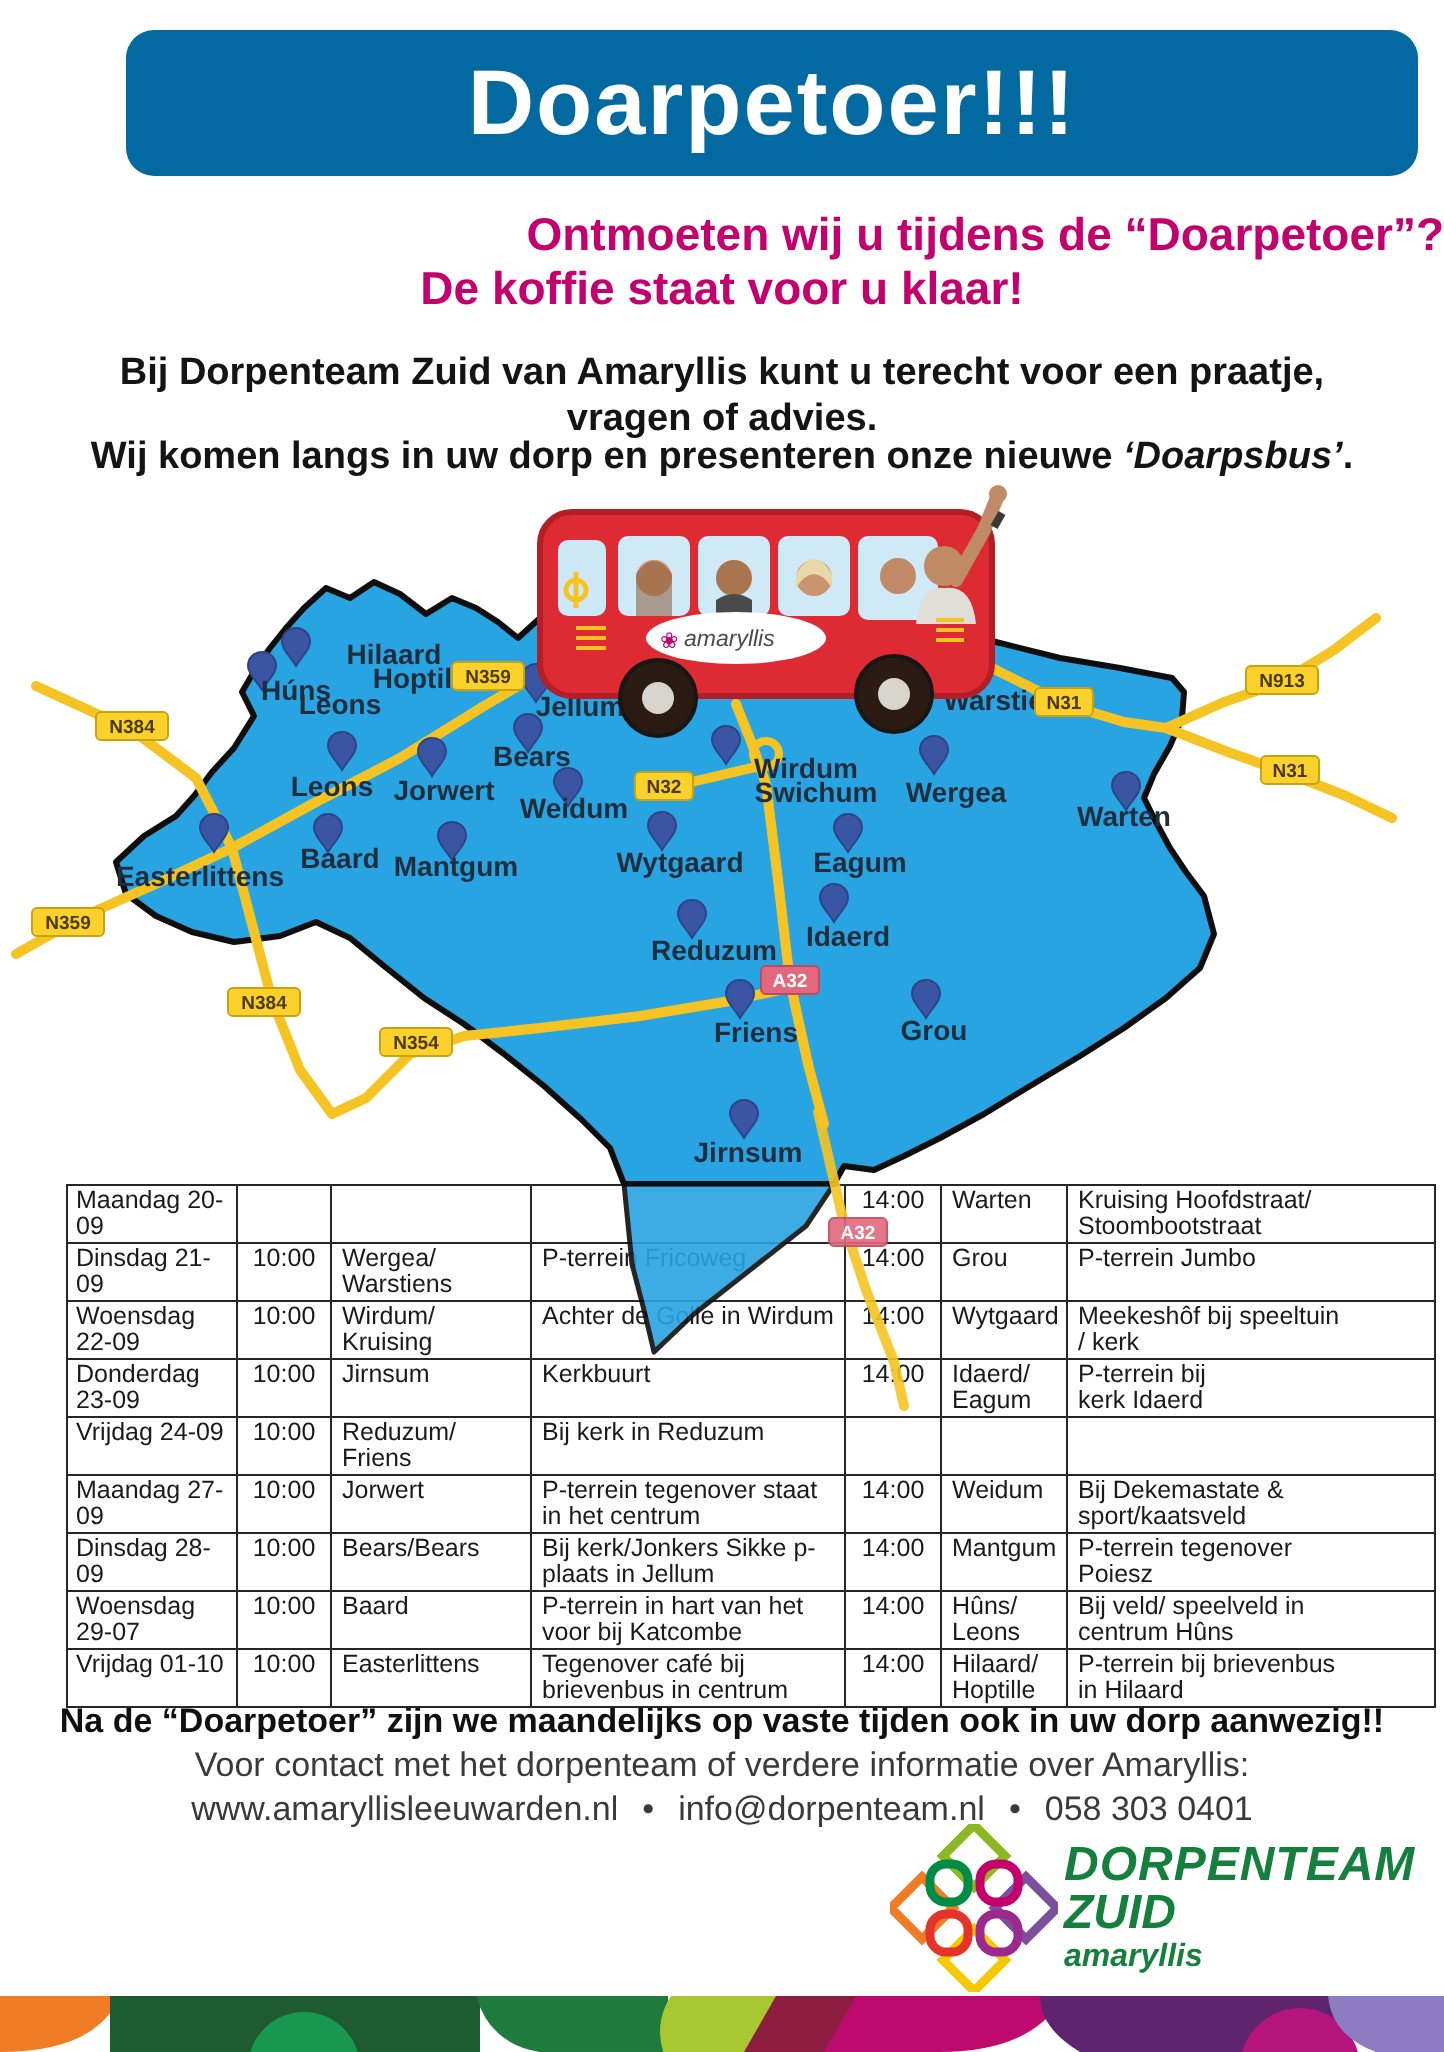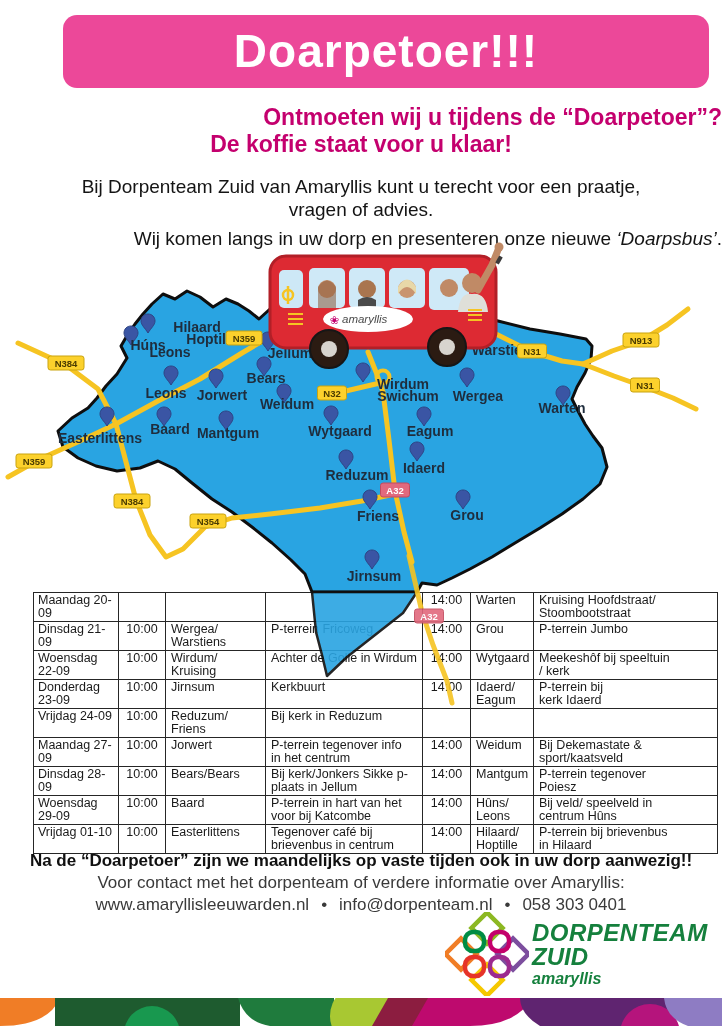--- a/index.html
+++ b/index.html
@@ -1,24 +1,24 @@
 <!DOCTYPE html>
 <html><head>
 <meta charset="utf-8">
 <style>
   html,body{margin:0;padding:0;background:#ffffff;}
   .page{position:relative;width:722px;height:1026px;margin:0 auto;background:#fff;overflow:hidden;
         font-family:"Liberation Sans","DejaVu Sans",sans-serif;color:#111;}
   
-  .banner{position:absolute;left:63px;top:15px;width:646px;height:73px;background:#ec4899;border-radius:14px;}
+  .banner{position:absolute;left:63px;top:15px;width:646px;height:73px;background:#0369a1;border-radius:14px;}
   .banner h1{margin:0;line-height:73px;text-align:center;color:#fff;font-size:46px;font-weight:bold;letter-spacing:1px;}
   .sub{position:absolute;left:0;width:722px;text-align:center;color:#C4006E;font-weight:bold;font-size:23px;}
   .sub1{top:104px;text-align:right;} .sub2{top:131px;}
-  .intro{position:absolute;left:0;width:722px;text-align:center;color:#141414;font-weight:normal;font-size:19px;}
-  .intro1{top:176px;} .intro2{top:199px;} .intro3{top:228px;text-align:right;}
+  .intro{position:absolute;left:0;width:722px;text-align:center;color:#141414;font-weight:bold;font-size:19px;}
+  .intro1{top:176px;} .intro2{top:199px;} .intro3{top:218px;}
   .intro3 .emph{font-style:italic;}
   
   .map-svg{position:absolute;left:0;top:0;width:722px;height:1026px;z-index:1;pointer-events:none;}
   .overlay-svg{position:absolute;left:0;top:0;width:722px;height:1026px;z-index:3;pointer-events:none;opacity:.9;}
   
   table.schedule{position:absolute;left:33px;top:592px;width:684px;z-index:2;border-collapse:collapse;table-layout:fixed;}
   table.schedule td{border:1.6px solid #262626;font-size:12.5px;line-height:12.9px;padding:1px 5px;
                     vertical-align:top;height:26px;white-space:pre-line;color:#1a1a1a;font-weight:500;}
   table.schedule td.c1{padding-left:4px;}
   table.schedule td.c2,table.schedule td.c5{text-align:center;padding-left:2px;padding-right:2px;}
@@ -259,40 +259,40 @@
 Friens</td>
           <td class="c4">Bij kerk in Reduzum</td>
           <td class="c5"></td>
           <td class="c6"></td>
           <td class="c7"></td>
         </tr>
         <tr>
           <td class="c1">Maandag 27-09</td>
           <td class="c2">10:00</td>
           <td class="c3">Jorwert</td>
-          <td class="c4">P-terrein tegenover info
+          <td class="c4">P-terrein tegenover staat
 in het centrum</td>
           <td class="c5">14:00</td>
           <td class="c6">Weidum</td>
           <td class="c7">Bij Dekemastate &amp;
 sport/kaatsveld</td>
         </tr>
         <tr>
           <td class="c1">Dinsdag 28-09</td>
           <td class="c2">10:00</td>
           <td class="c3">Bears/Bears</td>
           <td class="c4">Bij kerk/Jonkers Sikke p-
 plaats in Jellum</td>
           <td class="c5">14:00</td>
           <td class="c6">Mantgum</td>
           <td class="c7">P-terrein tegenover
 Poiesz</td>
         </tr>
         <tr>
-          <td class="c1">Woensdag 29-09</td>
+          <td class="c1">Woensdag 29-07</td>
           <td class="c2">10:00</td>
           <td class="c3">Baard</td>
           <td class="c4">P-terrein in hart van het
 voor bij Katcombe</td>
           <td class="c5">14:00</td>
           <td class="c6">Hûns/
 Leons</td>
           <td class="c7">Bij veld/ speelveld in
 centrum Hûns</td>
         </tr>

